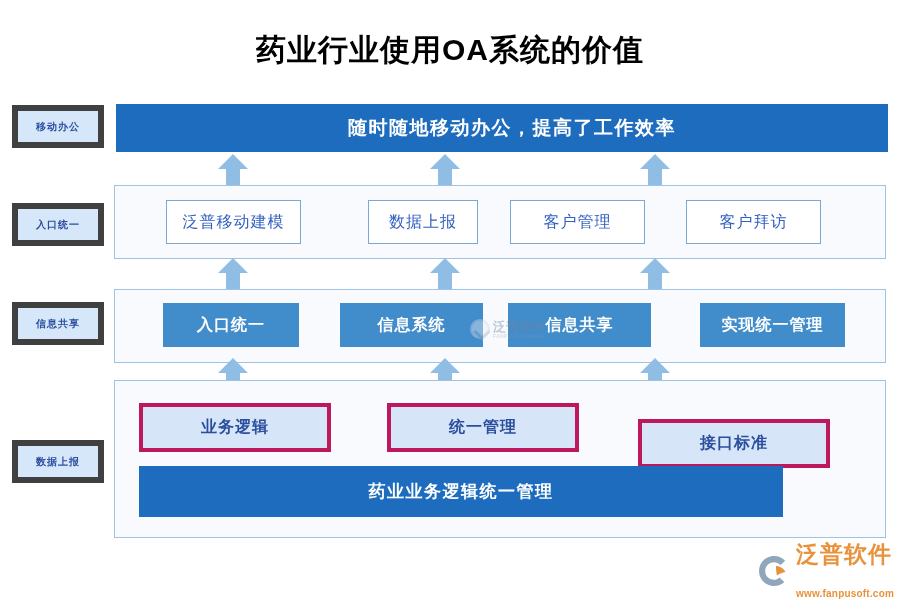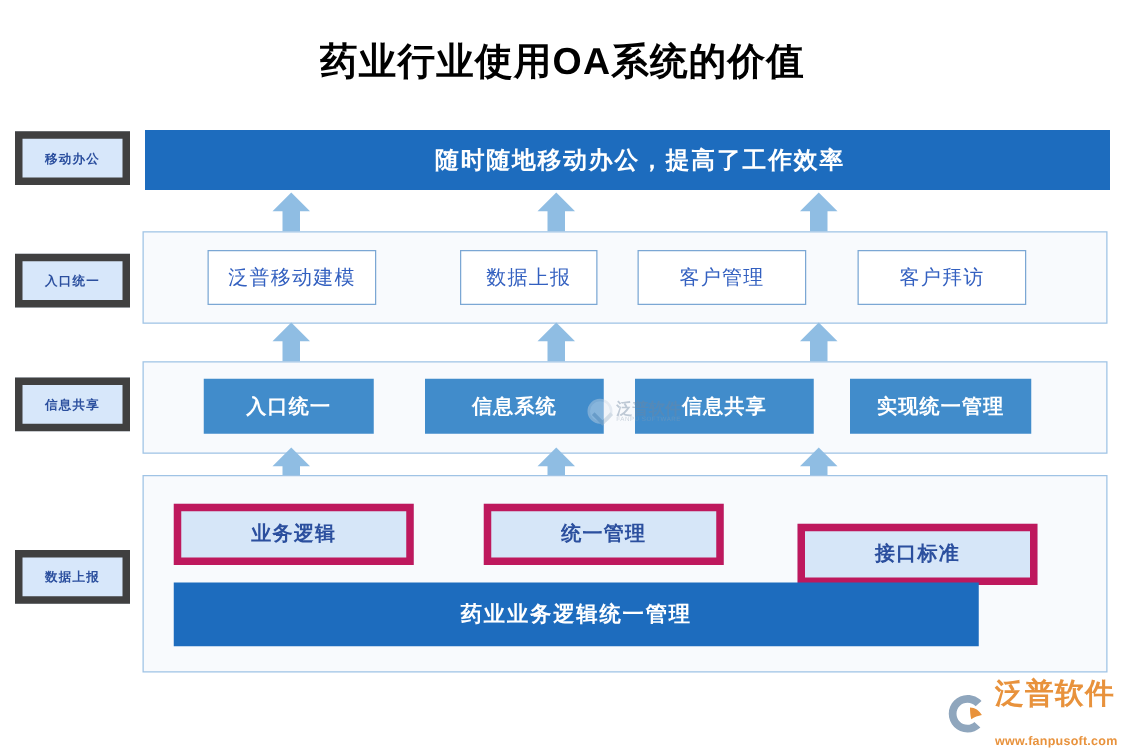--- a/index.html
+++ b/index.html
@@ -99,36 +99,36 @@
   
   .node-filled {
     background: #418ccb;
     color: #ffffff;
     font-weight: bold;
     border: none;
   }
   
   .node-pale {
     background: #d6e6f8;
-    border: 6px solid #be185d;
+    border: 4px solid #be185d;
     color: #2b4f9e;
     font-weight: bold;
   }
 
   .r2 { top: 200px; height: 44px; }
   .r2-0 { left: 166px; width: 135px; }
   .r2-1 { left: 368px; width: 110px; }
   .r2-2 { left: 510px; width: 135px; }
   .r2-3 { left: 686px; width: 135px; }
 
   .r3 { top: 303px; height: 44px; }
   .r3-0 { left: 163px; width: 136px; }
   .r3-1 { left: 340px; width: 143px; }
   .r3-2 { left: 508px; width: 143px; }
-  .r3-3 { left: 680px; width: 145px; }
+  .r3-3 { left: 700px; width: 145px; }
 
   .r4 { top: 403px; height: 49px; }
   .r4-0 { left: 139px; width: 192px; }
   .r4-1 { left: 387px; width: 192px; text-align: right; }
   .r4-2 { left: 638px; width: 192px; margin-top: 16px; }
 
   .banner-bottom {
     left: 139px;
     top: 466px;
     width: 644px;

